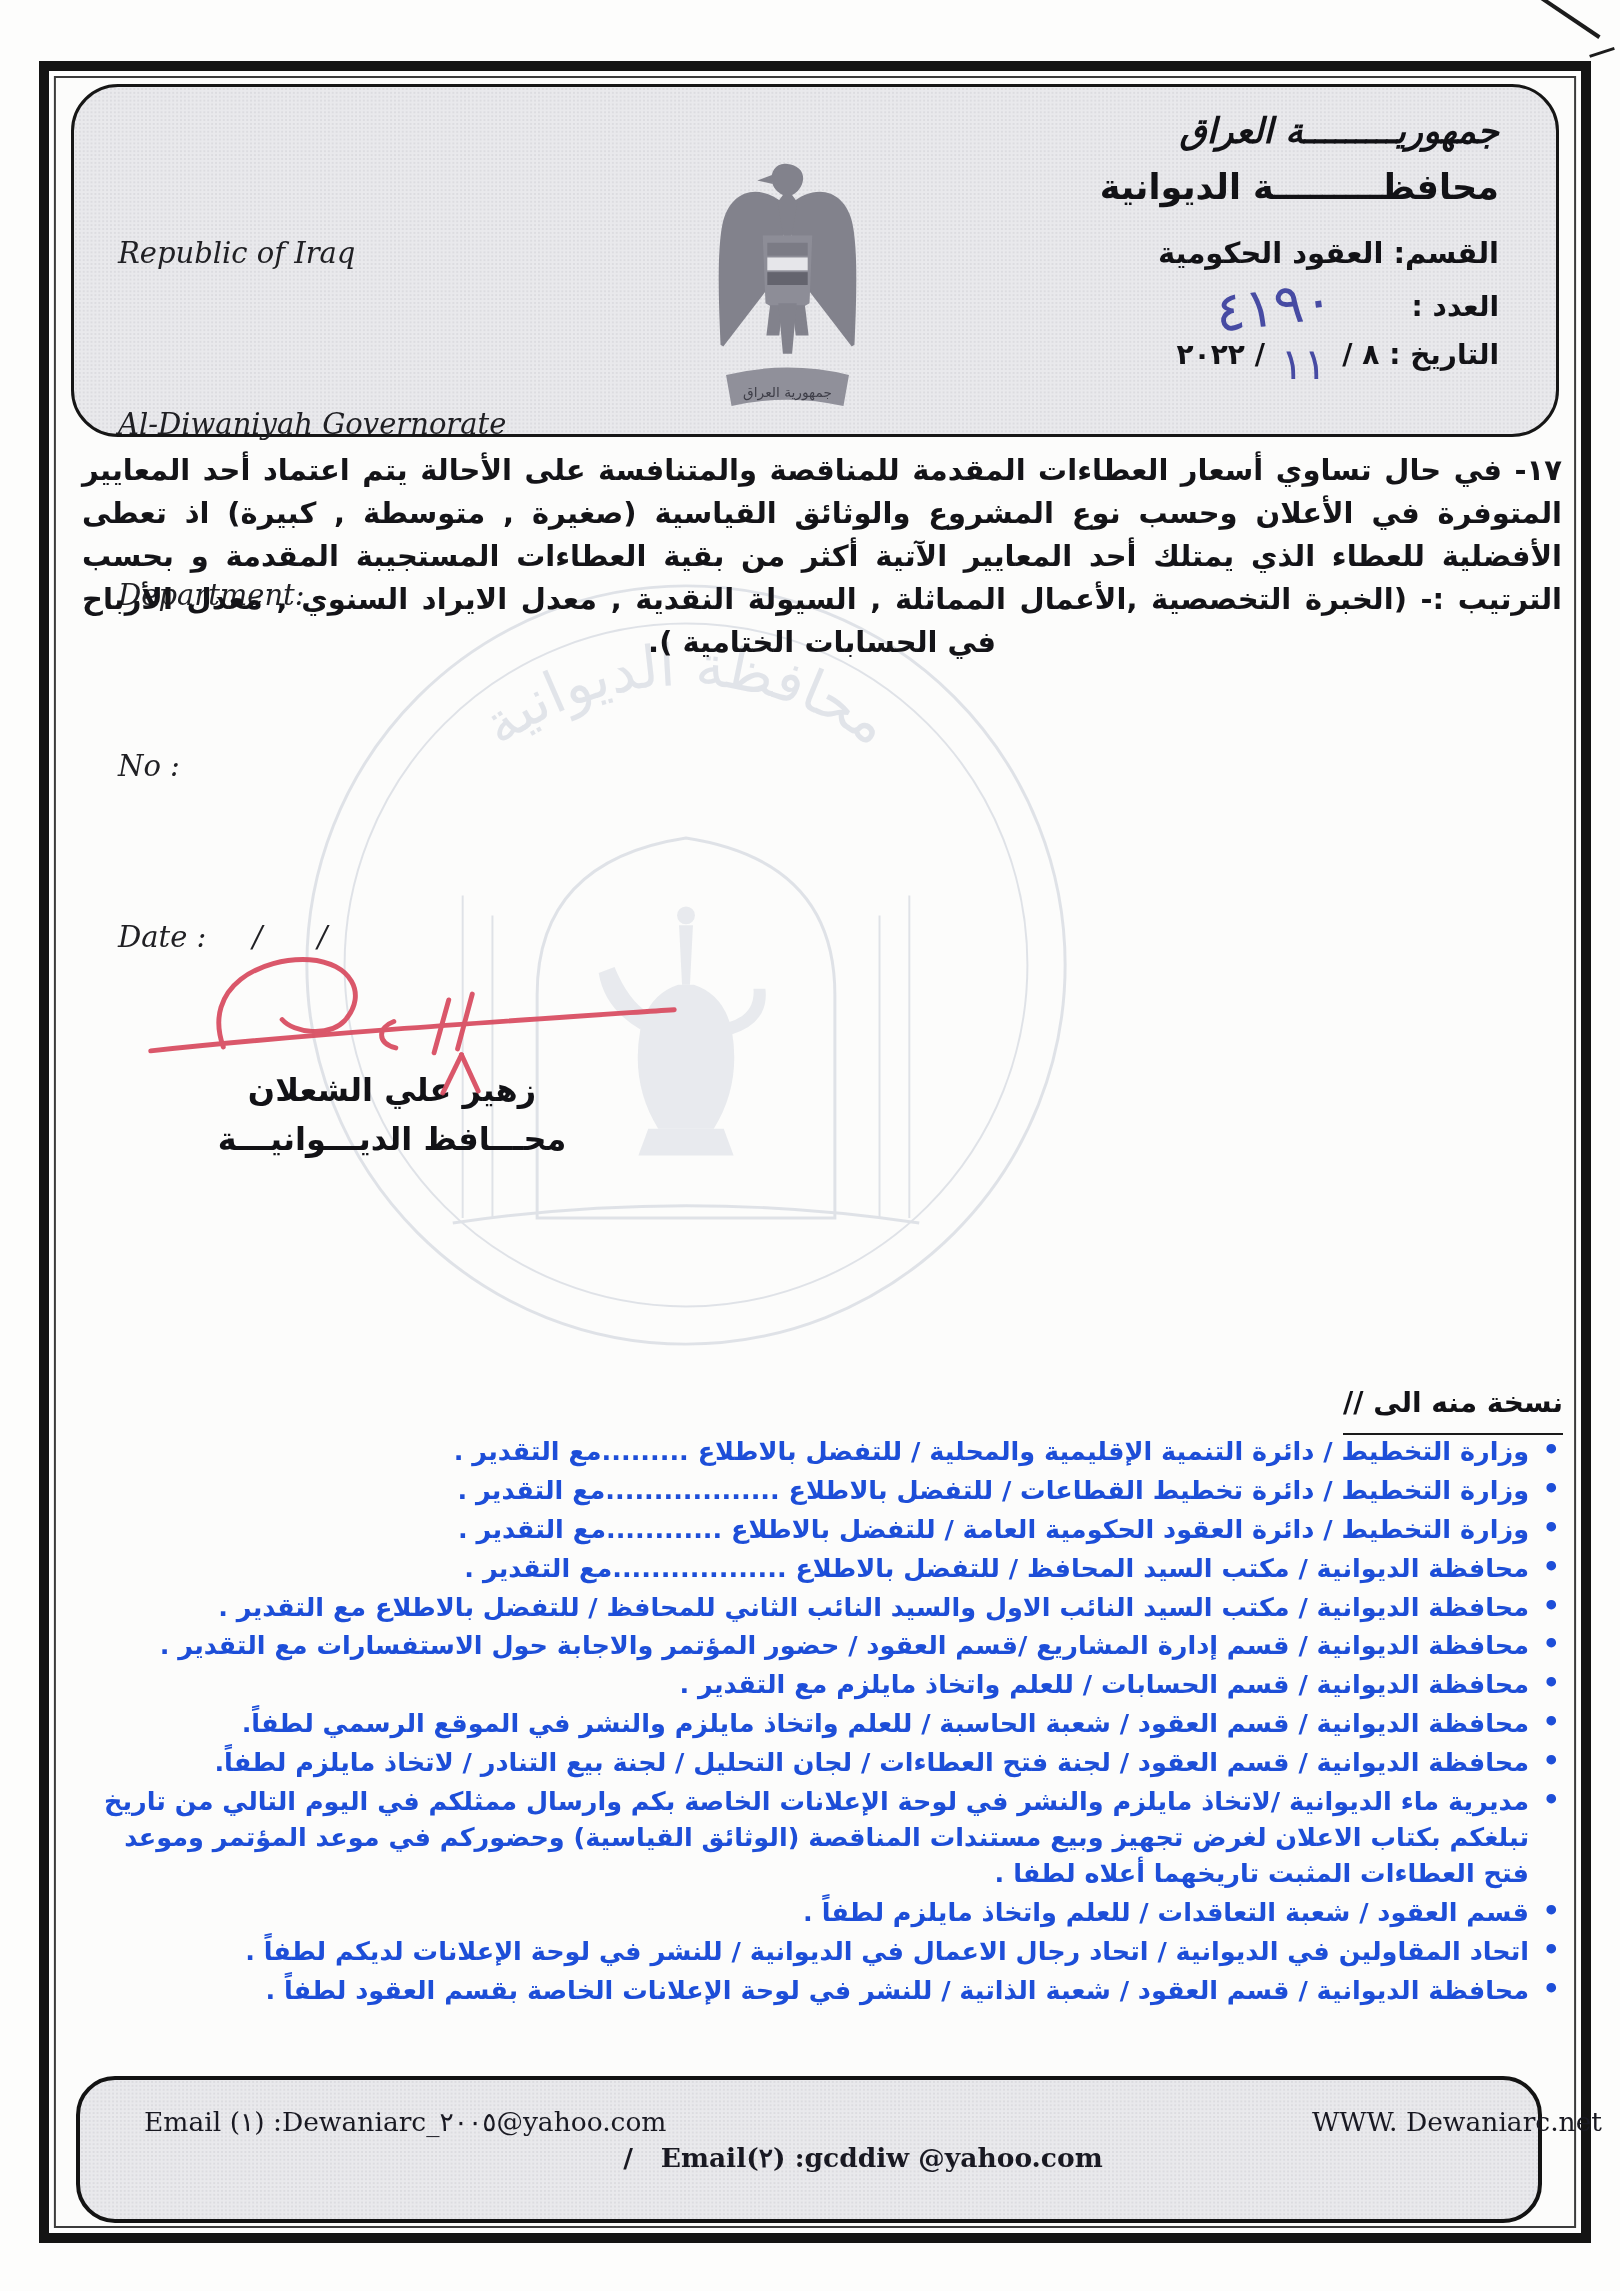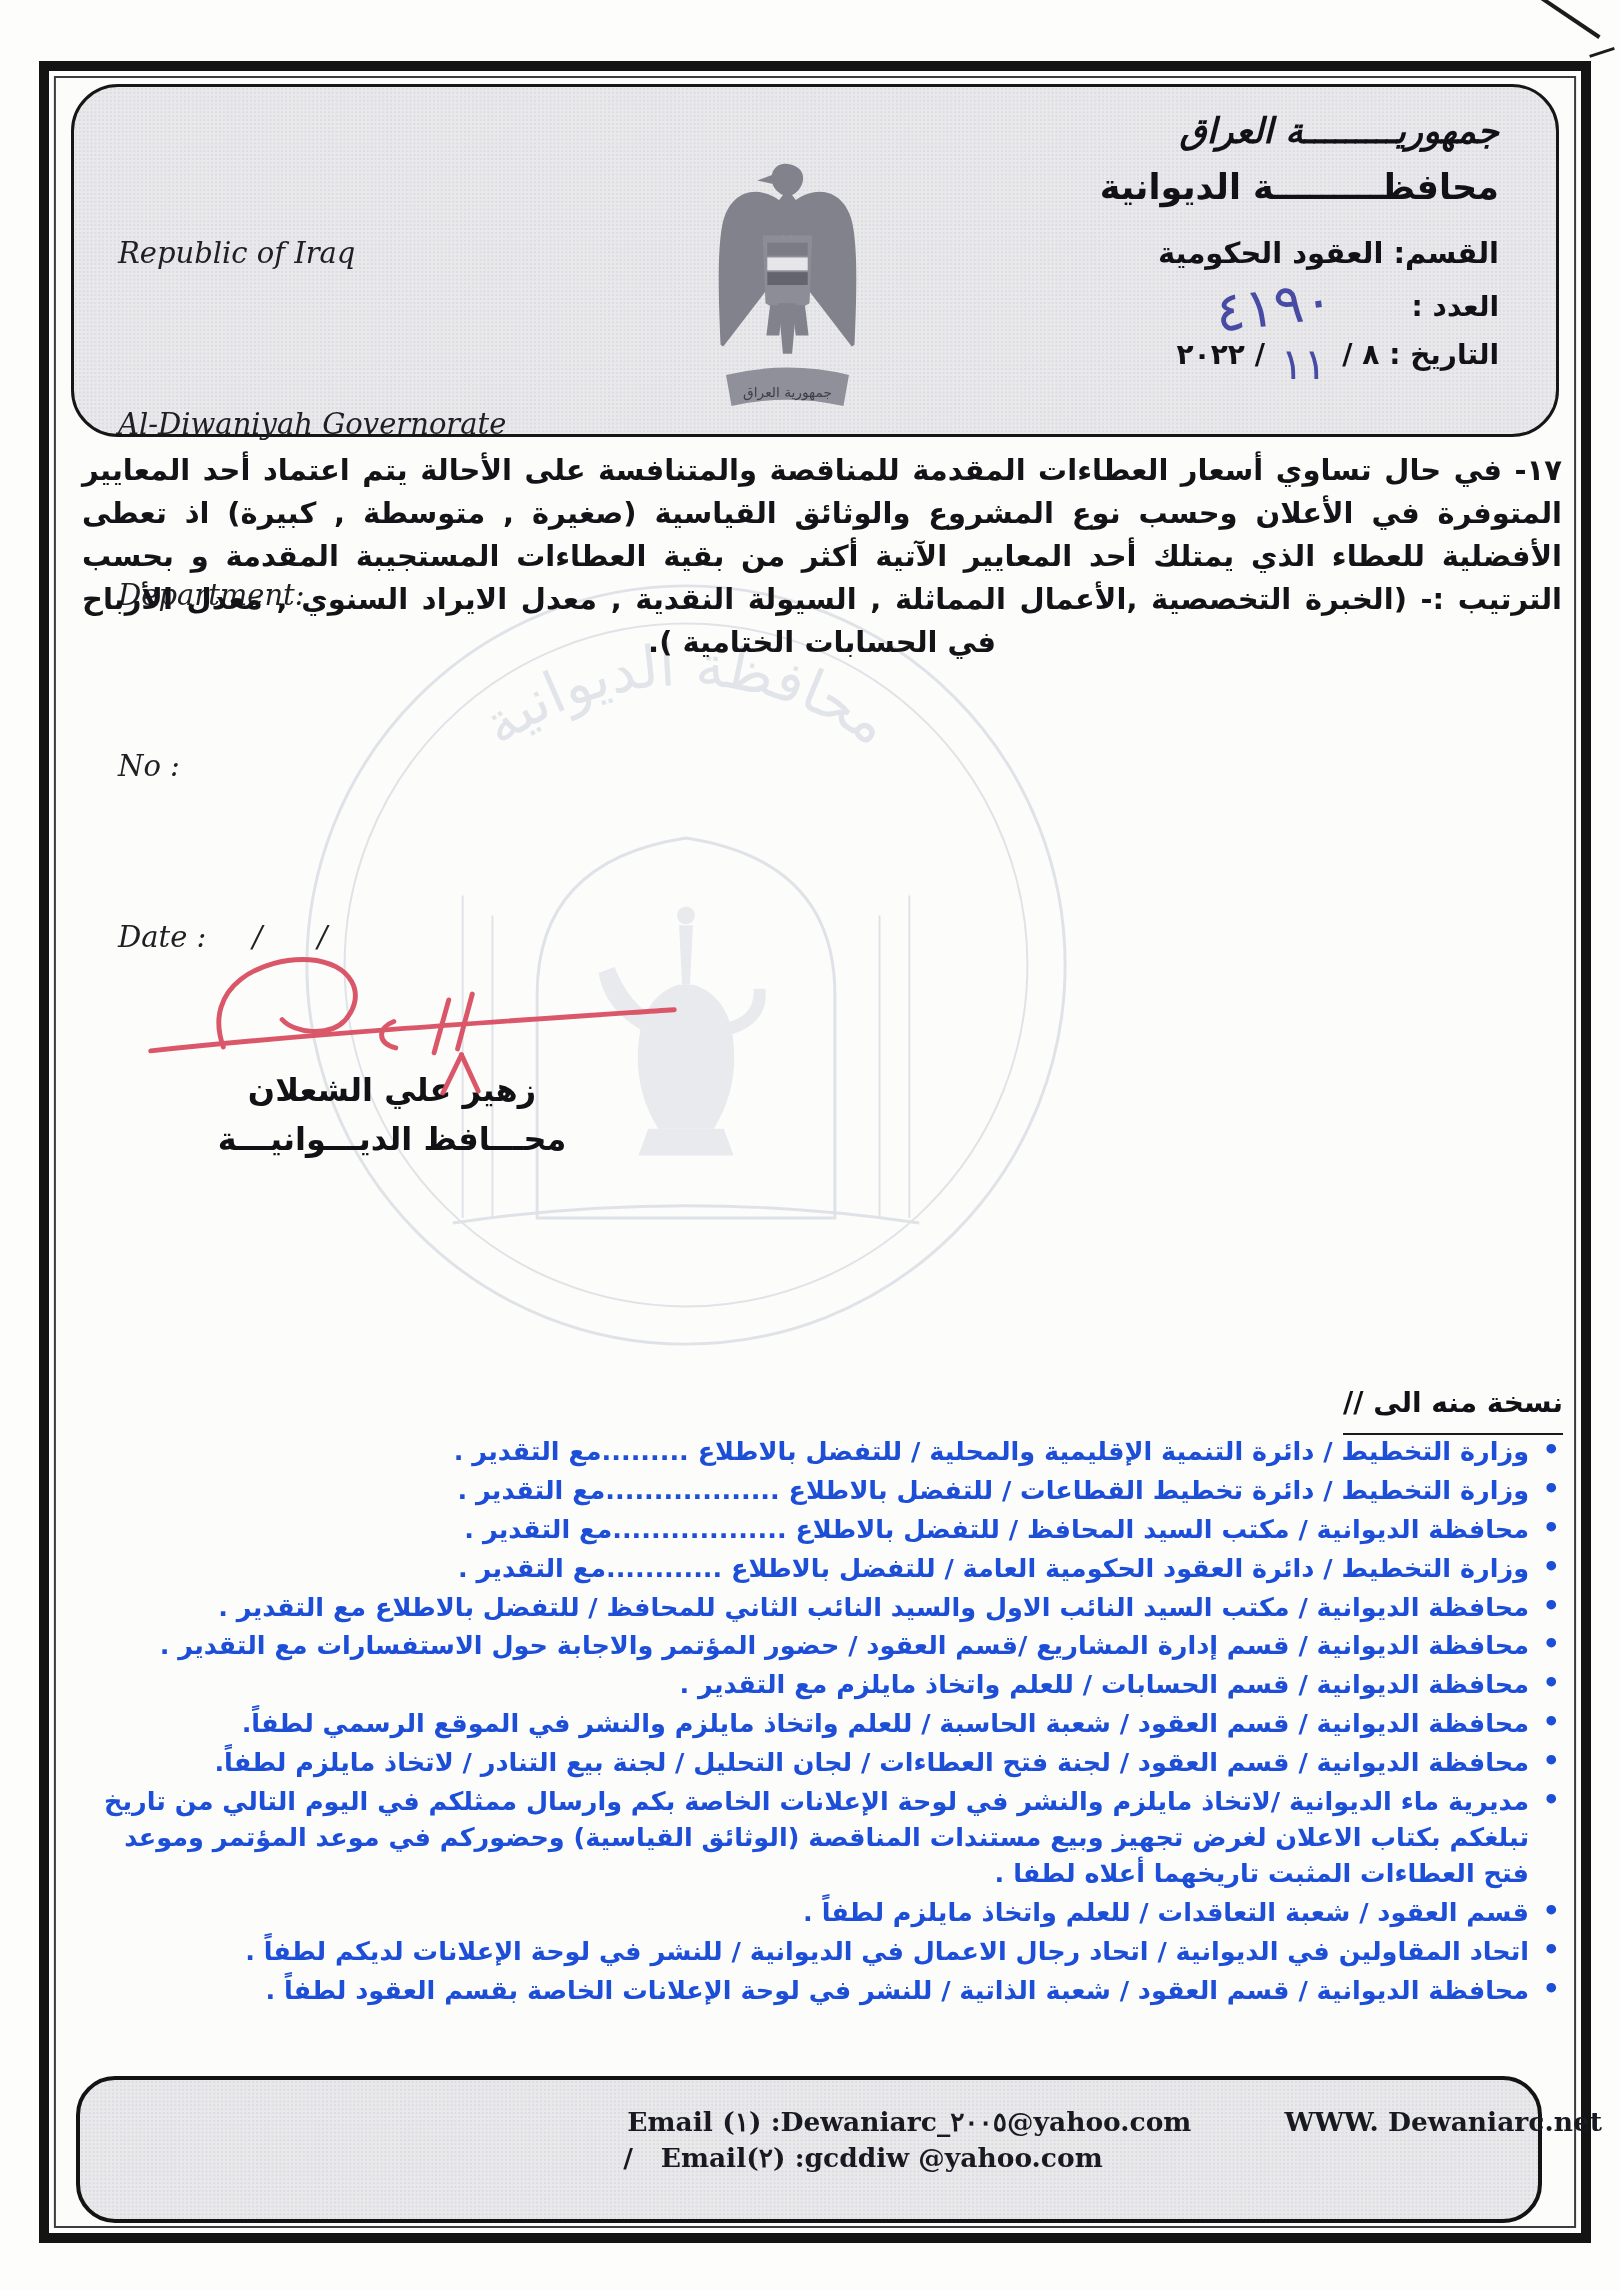--- a/index.html
+++ b/index.html
@@ -51,22 +51,22 @@
                 font-size:28px;color:#121216;border-bottom:2.9px solid #1a1a1a;padding-bottom:14px;z-index:2;}
   .dist-list{position:absolute;left:82px;top:1433px;width:1482px;direction:rtl;z-index:2;
              list-style:none;margin:0;padding:0;font-weight:bold;font-size:25.5px;line-height:36px;color:#1d4ed8;}
   .dist-list li{position:relative;padding-right:35px;margin-bottom:2.9px;}
   .dist-list li::before{content:"•";position:absolute;right:3.9px;top:-1px;font-size:27.4px;}
 
   
   .footer-box{position:absolute;left:76px;top:2076px;width:1458px;height:139px;
               border:4.9px solid #131313;border-radius:39px;background:#e9e9ec;
               background-image:radial-gradient(#dcdce0 1px, transparent 1px);background-size:3.9px 3.9px;}
-  .footer-line1{margin-top:25.5px;display:flex;justify-content:flex-end;gap:93px;transform:translateX(64px);
-                font-family:"DejaVu Serif",serif;font-weight:bold;font-size:26.5px;color:#191922;}
+  .footer-line1{margin-top:25.5px;display:flex;justify-content:space-between;gap:93px;transform:translateX(64px);
+                font-family:"DejaVu Serif",serif;font-weight:normal;font-size:26.5px;color:#191922;}
   .footer-line2{margin-top:5.9px;text-align:center;transform:translateX(54px);
                 font-family:"DejaVu Serif",serif;font-weight:bold;font-size:26.5px;color:#191922;}
 </style>
 </head>
 <body>
 
 <div class="page">
 
   <div class="frame"></div>
   <div class="artifact a1"></div>
@@ -163,22 +163,22 @@
   </div>
   <div class="sig-text">
     <div>زهير علي الشعلان</div>
     <div>محـــافظ الديـــوانيـــة</div>
   </div>
 
   <div class="dist-heading">نسخة منه الى //</div>
   <ul class="dist-list">
     <li>وزارة التخطيط / دائرة التنمية الإقليمية والمحلية / للتفضل بالاطلاع .........مع التقدير .</li>
     <li>وزارة التخطيط / دائرة تخطيط القطاعات / للتفضل بالاطلاع ..................مع التقدير .</li>
+    <li>وزارة التخطيط / دائرة العقود الحكومية العامة / للتفضل بالاطلاع ............مع التقدير .</li>
     <li>محافظة الديوانية / مكتب السيد المحافظ / للتفضل بالاطلاع ..................مع التقدير .</li>
-    <li>وزارة التخطيط / دائرة العقود الحكومية العامة / للتفضل بالاطلاع ............مع التقدير .</li>
     <li>محافظة الديوانية / مكتب السيد النائب الاول والسيد النائب الثاني للمحافظ / للتفضل بالاطلاع مع التقدير .</li>
     <li>محافظة الديوانية / قسم إدارة المشاريع /قسم العقود / حضور المؤتمر والاجابة حول الاستفسارات مع التقدير .</li>
     <li>محافظة الديوانية / قسم الحسابات / للعلم واتخاذ مايلزم مع التقدير .</li>
     <li>محافظة الديوانية / قسم العقود / شعبة الحاسبة / للعلم واتخاذ مايلزم والنشر في الموقع الرسمي لطفاً.</li>
     <li>محافظة الديوانية / قسم العقود / لجنة فتح العطاءات / لجان التحليل / لجنة بيع التنادر / لاتخاذ مايلزم لطفاً.</li>
     <li>مديرية ماء الديوانية /لاتخاذ مايلزم والنشر في لوحة الإعلانات الخاصة بكم وارسال ممثلكم في اليوم التالي من تاريخ تبلغكم بكتاب الاعلان لغرض تجهيز وبيع مستندات المناقصة (الوثائق القياسية) وحضوركم في موعد المؤتمر وموعد فتح العطاءات المثبت تاريخهما أعلاه لطفا .</li>
     <li>قسم العقود / شعبة التعاقدات / للعلم واتخاذ مايلزم لطفاً .</li>
     <li>اتحاد المقاولين في الديوانية / اتحاد رجال الاعمال في الديوانية / للنشر في لوحة الإعلانات لديكم لطفاً .</li>
     <li>محافظة الديوانية / قسم العقود / شعبة الذاتية / للنشر في لوحة الإعلانات الخاصة بقسم العقود لطفاً .</li>
   </ul>

